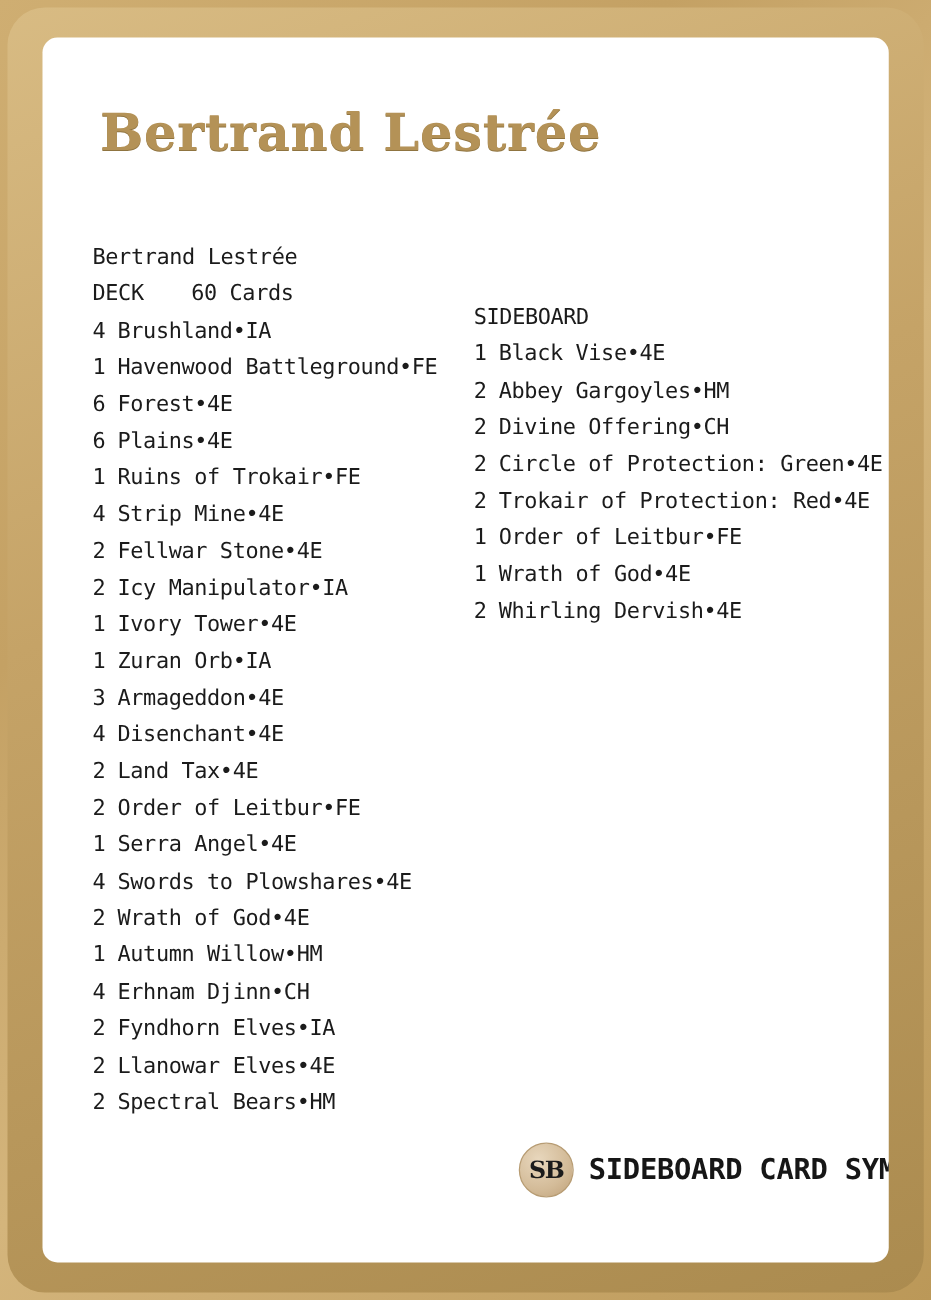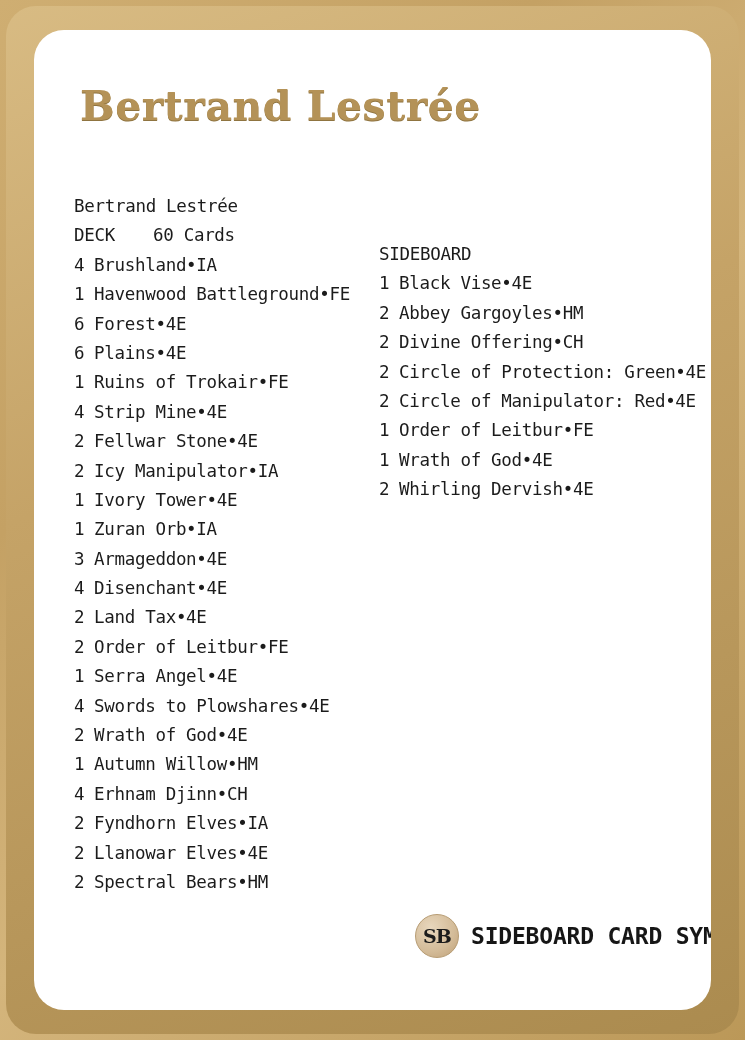--- a/index.html
+++ b/index.html
@@ -31,21 +31,21 @@
     border-radius: 30px;
     background: linear-gradient(160deg, #d8bb83 0%, #c5a367 40%, #ab8b4f 100%);
   }
   .card-inner {
     position: absolute;
     left: 34px;
     top: 30px;
     width: 677px;
     height: 980px;
     background: #ffffff;
-    border-radius: 30px;
+    border-radius: 12px;
     box-sizing: border-box;
     overflow: hidden;
   }
   .card-title {
     position: absolute;
     left: 46px;
     top: 52px;
     font-family: "DejaVu Serif", serif;
     font-weight: bold;
     font-size: 41px;
@@ -161,21 +161,21 @@
           </div>
       </div>
 
       <div class="col col-right">
         <div class="line">SIDEBOARD</div>
         <div id="sb-lines">
             <div class="line"><span class="qty">1</span><span>Black Vise•4E</span></div>
             <div class="line"><span class="qty">2</span><span>Abbey Gargoyles•HM</span></div>
             <div class="line"><span class="qty">2</span><span>Divine Offering•CH</span></div>
             <div class="line"><span class="qty">2</span><span>Circle of Protection: Green•4E</span></div>
-            <div class="line"><span class="qty">2</span><span>Circle of Manipulator: Red•4E</span></div>
+            <div class="line"><span class="qty">2</span><span>Trokair of Protection: Red•4E</span></div>
             <div class="line"><span class="qty">1</span><span>Order of Leitbur•FE</span></div>
             <div class="line"><span class="qty">1</span><span>Wrath of God•4E</span></div>
             <div class="line"><span class="qty">2</span><span>Whirling Dervish•4E</span></div>
           </div>
       </div>
 
     </div>
 
     <div class="sb-footer">
       <div class="sb-symbol">SB</div>

